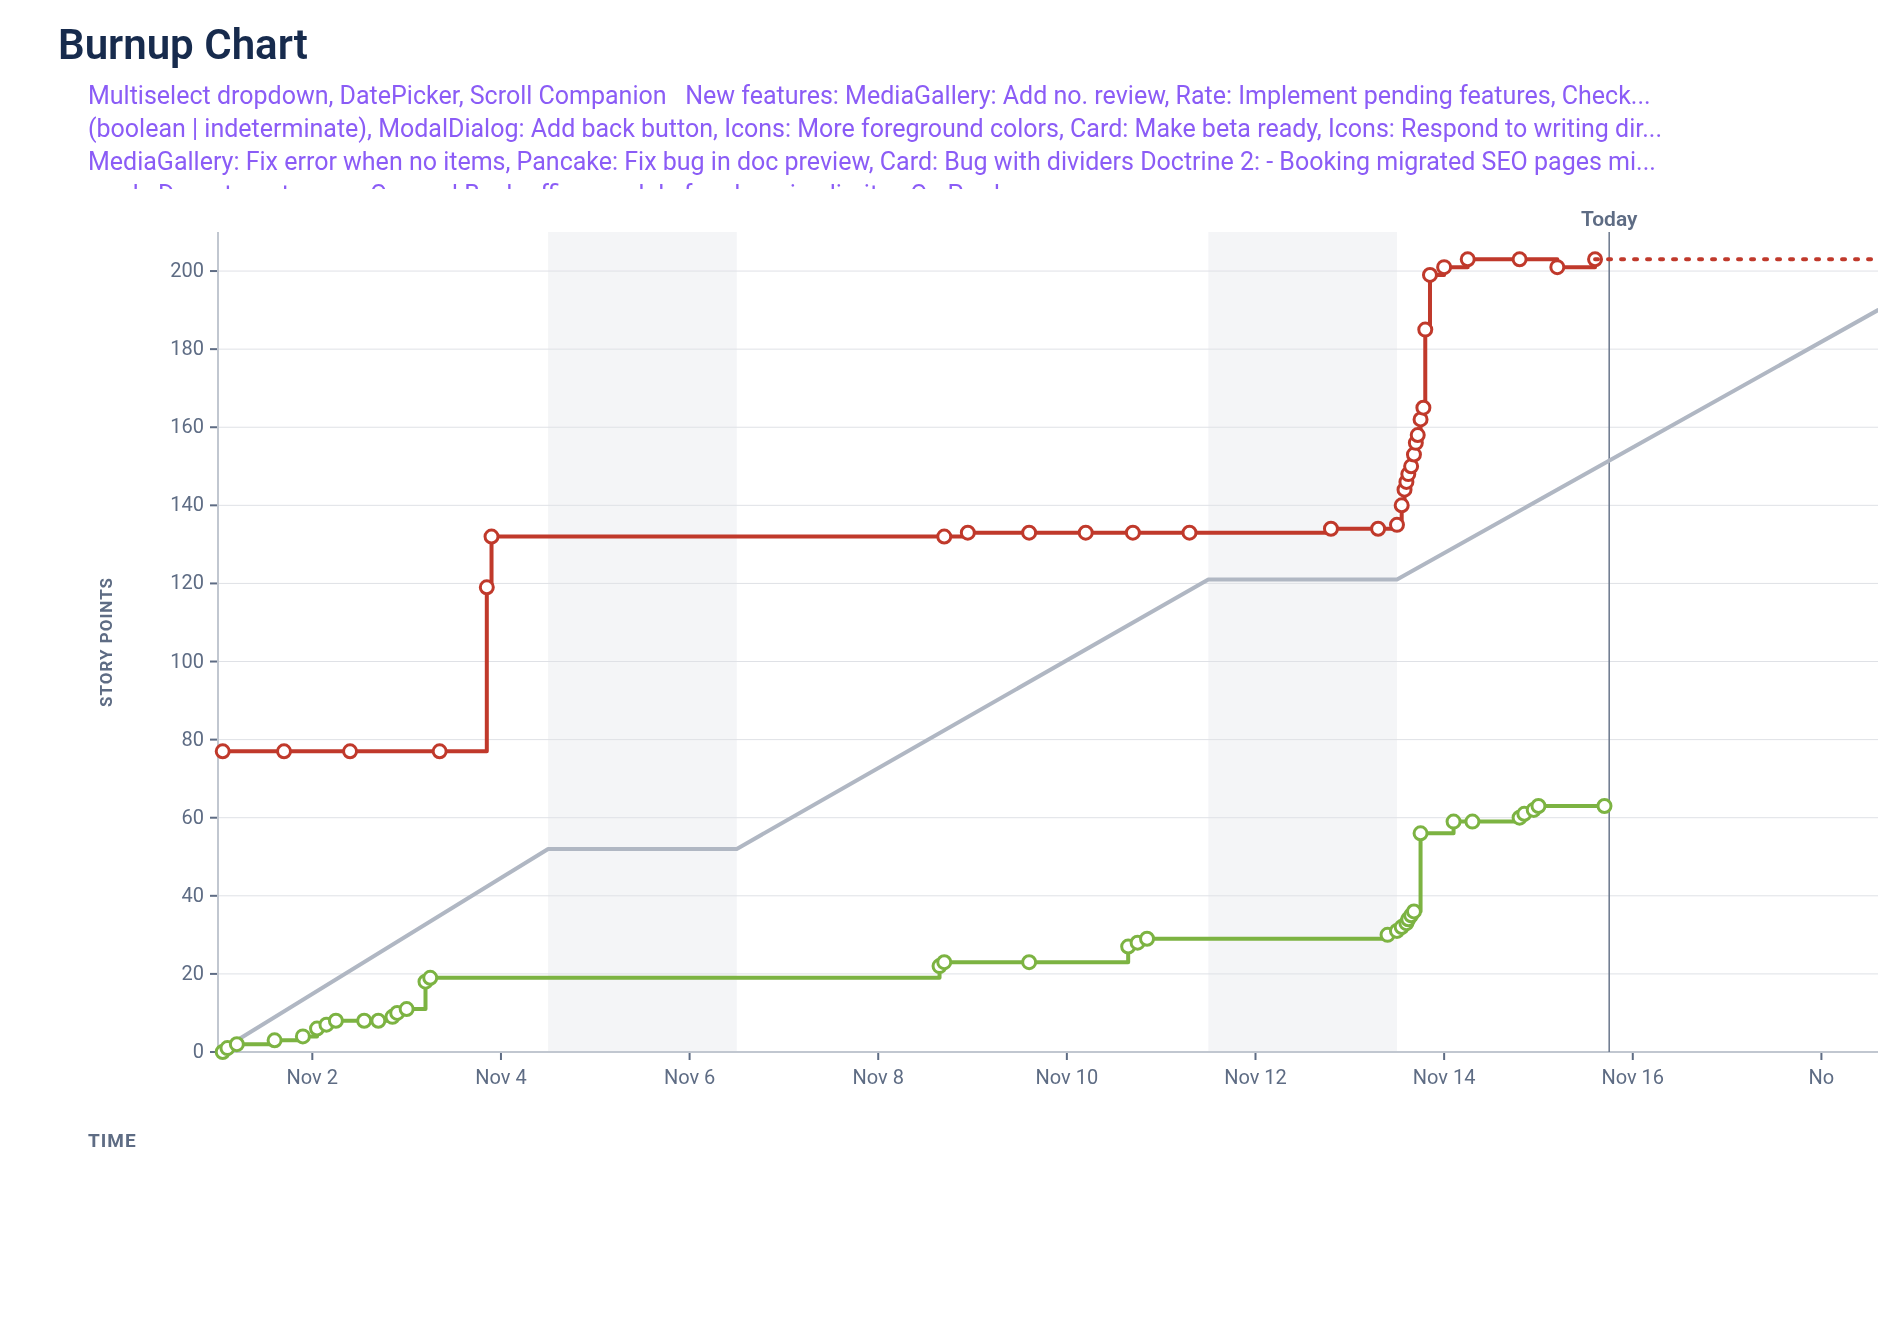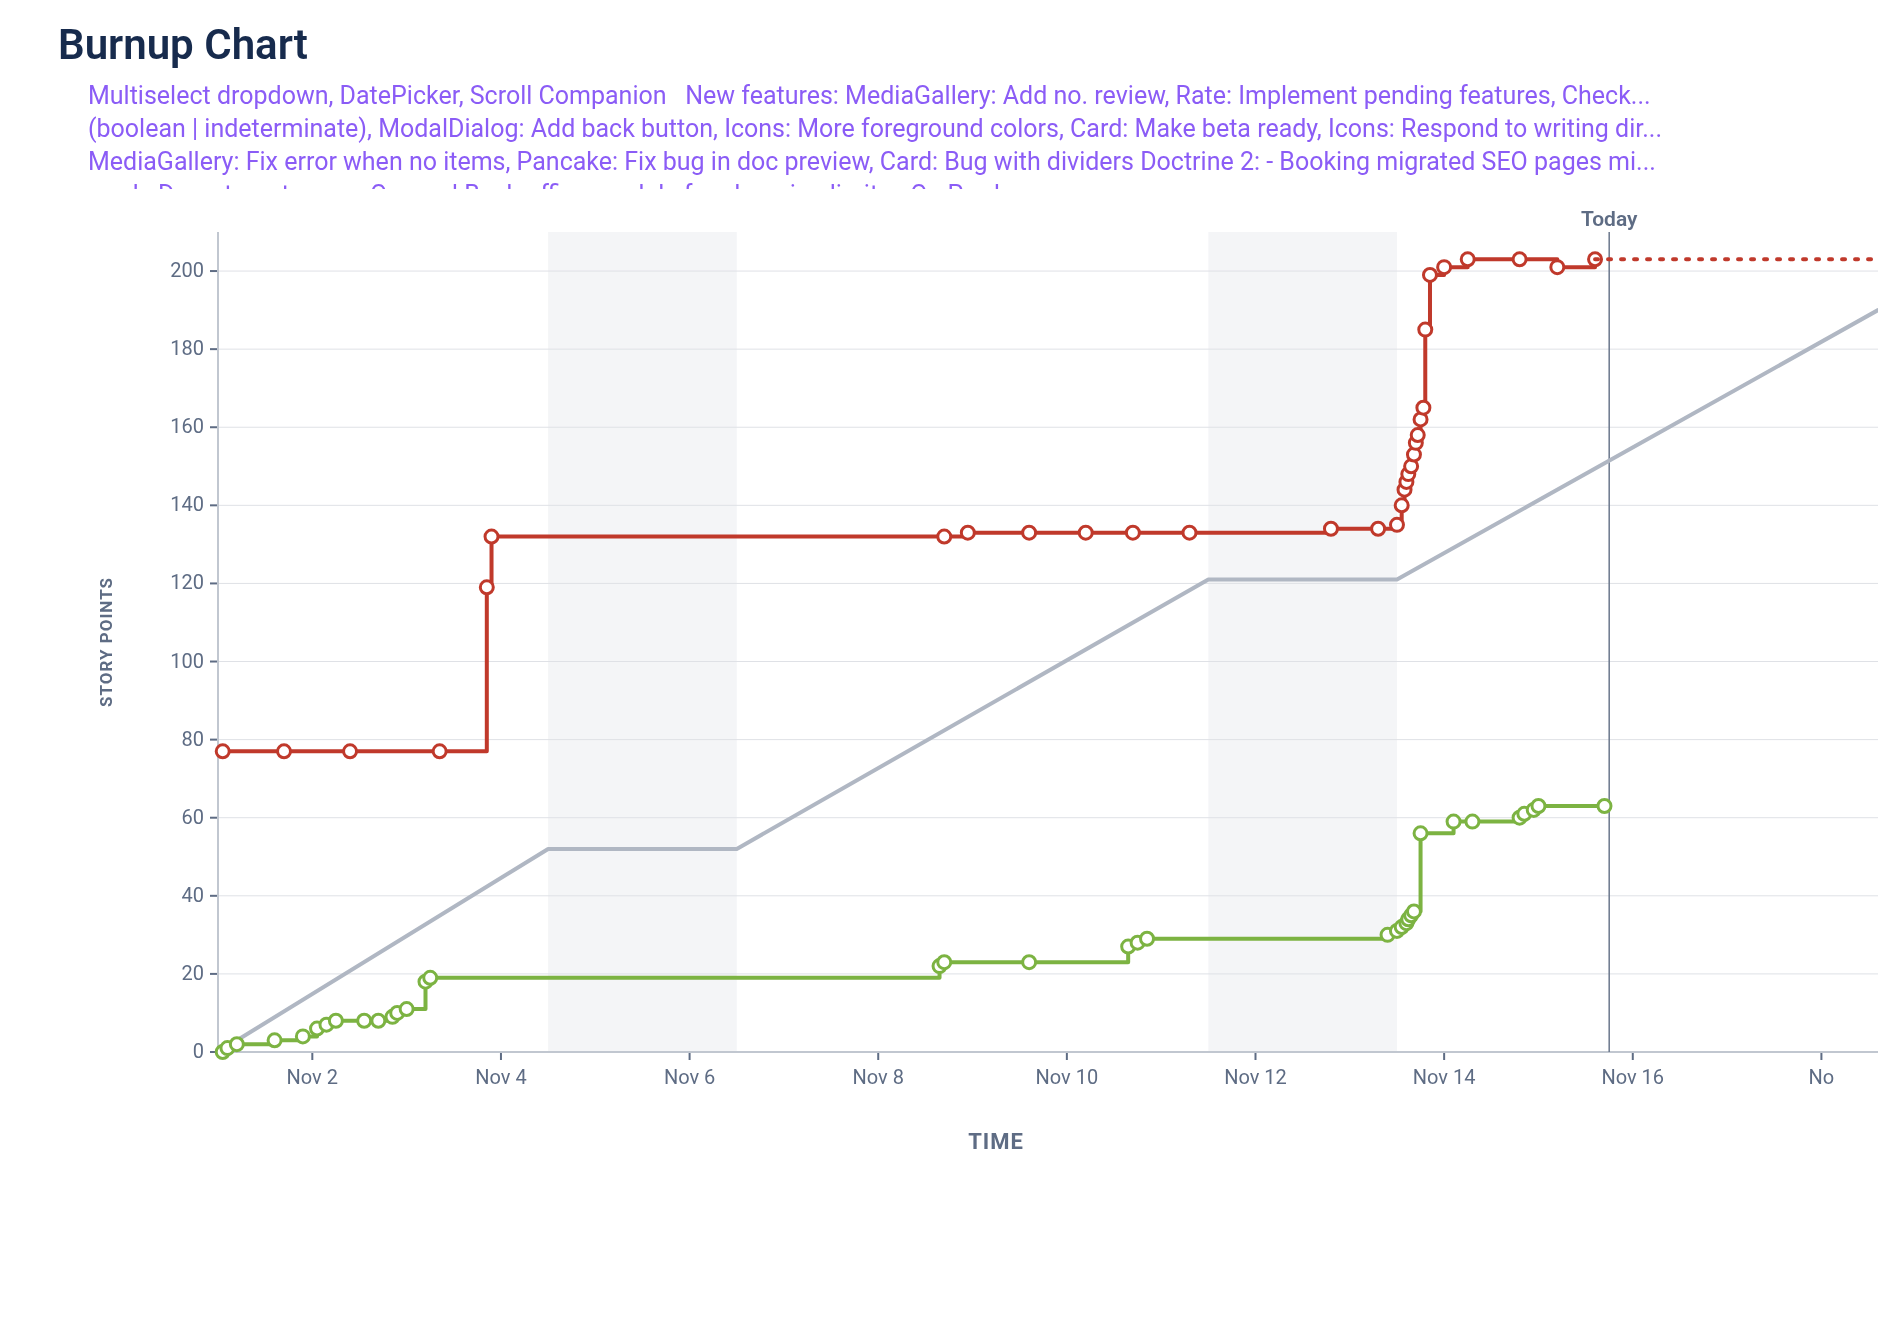--- a/index.html
+++ b/index.html
@@ -1,21 +1,21 @@
 <!DOCTYPE html>
 <html><head>
 <meta charset="utf-8">
 <style>
   html,body{margin:0;padding:0;background:#fff;color:#172b4d;font-family:-apple-system,BlinkMacSystemFont,"Segoe UI",Roboto,Helvetica,Arial,sans-serif}
   .page{width:1904px;height:1330px;position:relative;overflow:hidden}
   .title{font-size:42px;font-weight:600;color:#172b4d;margin:20px 0 10px 58px}
   .desc{font-size:25px;line-height:1.32;color:#8b5cf6;margin:0 0 18px 88px;white-space:pre-wrap;overflow:hidden;max-height:110px}
   .chart-wrap{position:relative;margin-left:88px}
   .yaxis-title{position:absolute;left:0;top:50%;transform:translate(-50%,-50%) rotate(-90deg);transform-origin:center;font-size:17px;font-weight:700;letter-spacing:1px;color:#5e6c84}
-  .xaxis-title{text-align:center;font-size:22px;font-weight:700;letter-spacing:1px;color:#5e6c84;margin-top:18px}
+  .xaxis-title{text-align:left;font-size:19px;font-weight:700;letter-spacing:1px;color:#5e6c84;margin-top:18px}
 </style>
 </head>
 <body>
 <div class="page">
 
 <h1 class="title">Burnup Chart</h1>
 <div class="desc">Multiselect dropdown, DatePicker, Scroll Companion   New features: MediaGallery: Add no. review, Rate: Implement pending features, Check...
 (boolean | indeterminate), ModalDialog: Add back button, Icons: More foreground colors, Card: Make beta ready, Icons: Respond to writing dir...
 MediaGallery: Fix error when no items, Pancake: Fix bug in doc preview, Card: Bug with dividers Doctrine 2: - Booking migrated SEO pages mi...
 prod - Department page - On prod Back-office module for changing limits - On Prod</div>

